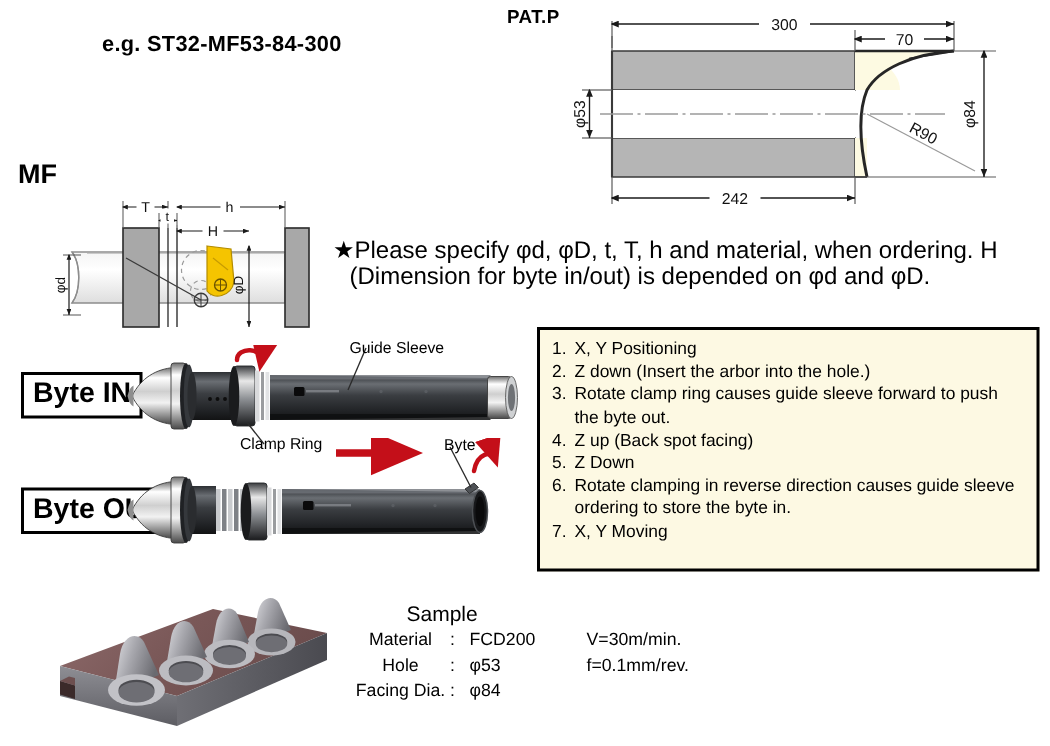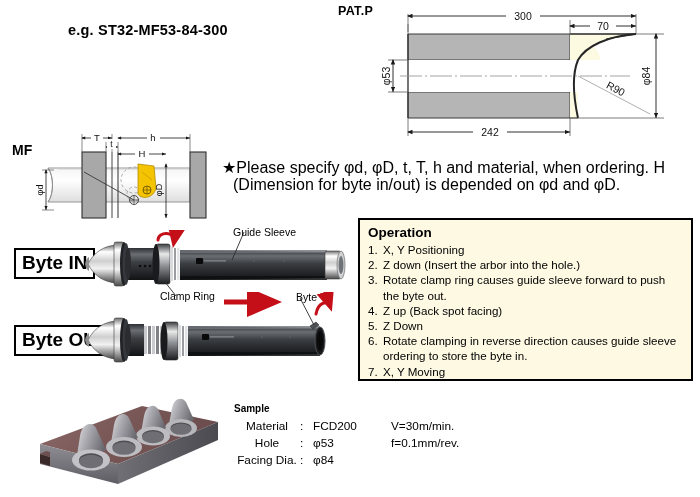--- a/index.html
+++ b/index.html
@@ -11,21 +11,21 @@
   .abs{position:absolute;}
 
   
   #model-code{
     left:28px;top:22px;font-size:14.5px;font-weight:bold;letter-spacing:.2px;margin-left:40px;
   }
   #patp{
     left:338px;top:4px;font-size:12.5px;font-weight:bold;letter-spacing:.3px;
   }
   #mf-label{
-    left:12px;top:106px;font-size:14px;font-weight:bold;margin-top:36px;
+    left:12px;top:106px;font-size:18px;font-weight:bold;
   }
 
   
   .svgbox{display:block;}
 
   
   #star-note{
     left:222px;top:160px;width:470px;font-size:16px;line-height:16.5px;
   }
   #star-note .l1{display:block;white-space:nowrap;}
@@ -57,21 +57,21 @@
   #operation-title{font-size:13.5px;font-weight:bold;line-height:16px;margin-bottom:1px;}
   .op-item{
     font-size:11.6px;line-height:15.2px;
     display:flex;align-items:flex-start;
   }
   .op-num{width:15px;flex:0 0 15px;}
   .op-txt{flex:1 1 auto;}
 
   
   #sample-block{left:234px;top:400px;font-size:11.8px;line-height:17.5px;}
-  #sample-title{font-weight:bold;font-size:10px;line-height:18px;}
+  #sample-title{font-weight:normal;font-size:14px;line-height:18px;margin-left:37px;}
   #sample-table{border-collapse:collapse;}
   #sample-table td{padding:0;font-size:11.8px;line-height:17px;white-space:nowrap;}
   .c-key{width:66px;text-align:center;}
   .c-col{width:13px;}
   .c-val{width:78px;}
 </style>
 </head>
 <body>
 
 <div class="abs" id="model-code">e.g. ST32-MF53-84-300</div>
@@ -347,21 +347,20 @@
 
   <path d="M226,34 L232,30 L235,33 L229,37 Z" fill="#4e5155" stroke="#2b2c2e" stroke-width="0.6"></path>
 
   <line x1="216" y1="6" x2="230" y2="33" stroke="#2b2b2b" stroke-width="0.9"></line>
 </svg>
 </div>
 
 <div class="abs callout" id="byte-label">Byte</div>
 
 <div class="abs" id="operation-panel">
-  <div id="operation-title">Operation</div>
 
   <div class="op-item">
     <span class="op-num">1.</span>
     <span class="op-txt">X, Y Positioning</span>
   </div>
   <div class="op-item">
     <span class="op-num">2.</span>
     <span class="op-txt">Z down (Insert the arbor into the hole.)</span>
   </div>
   <div class="op-item">

